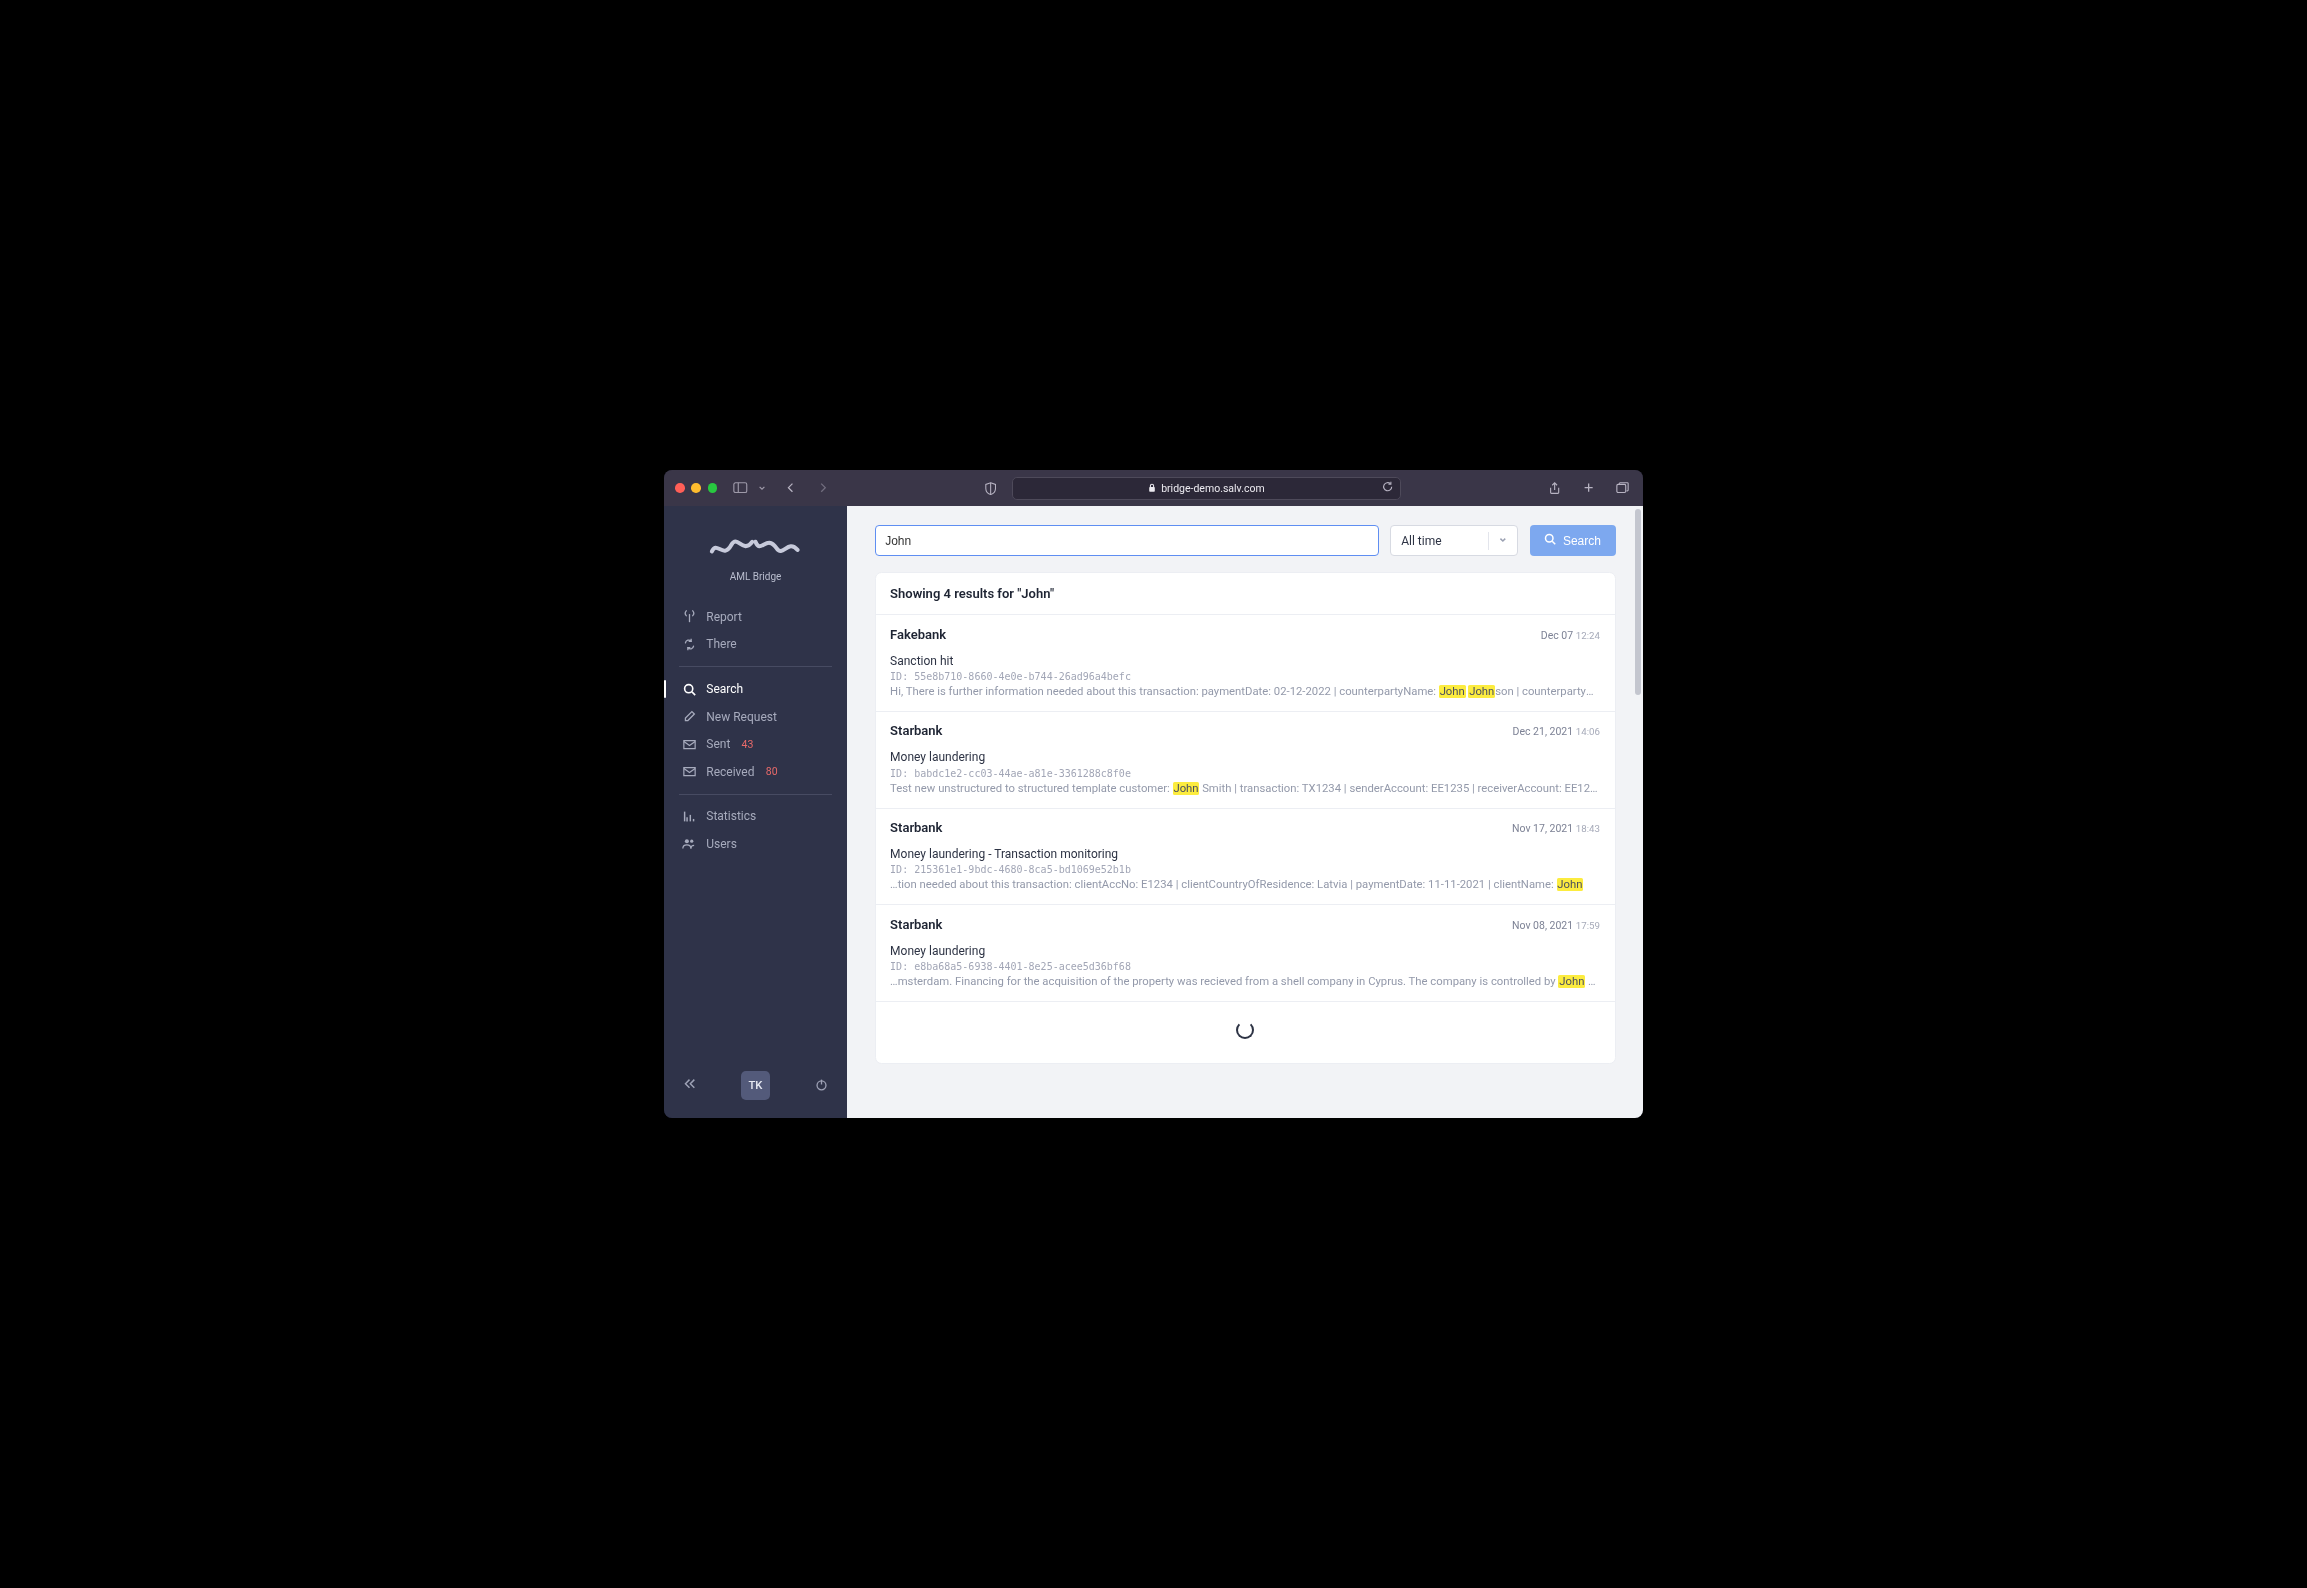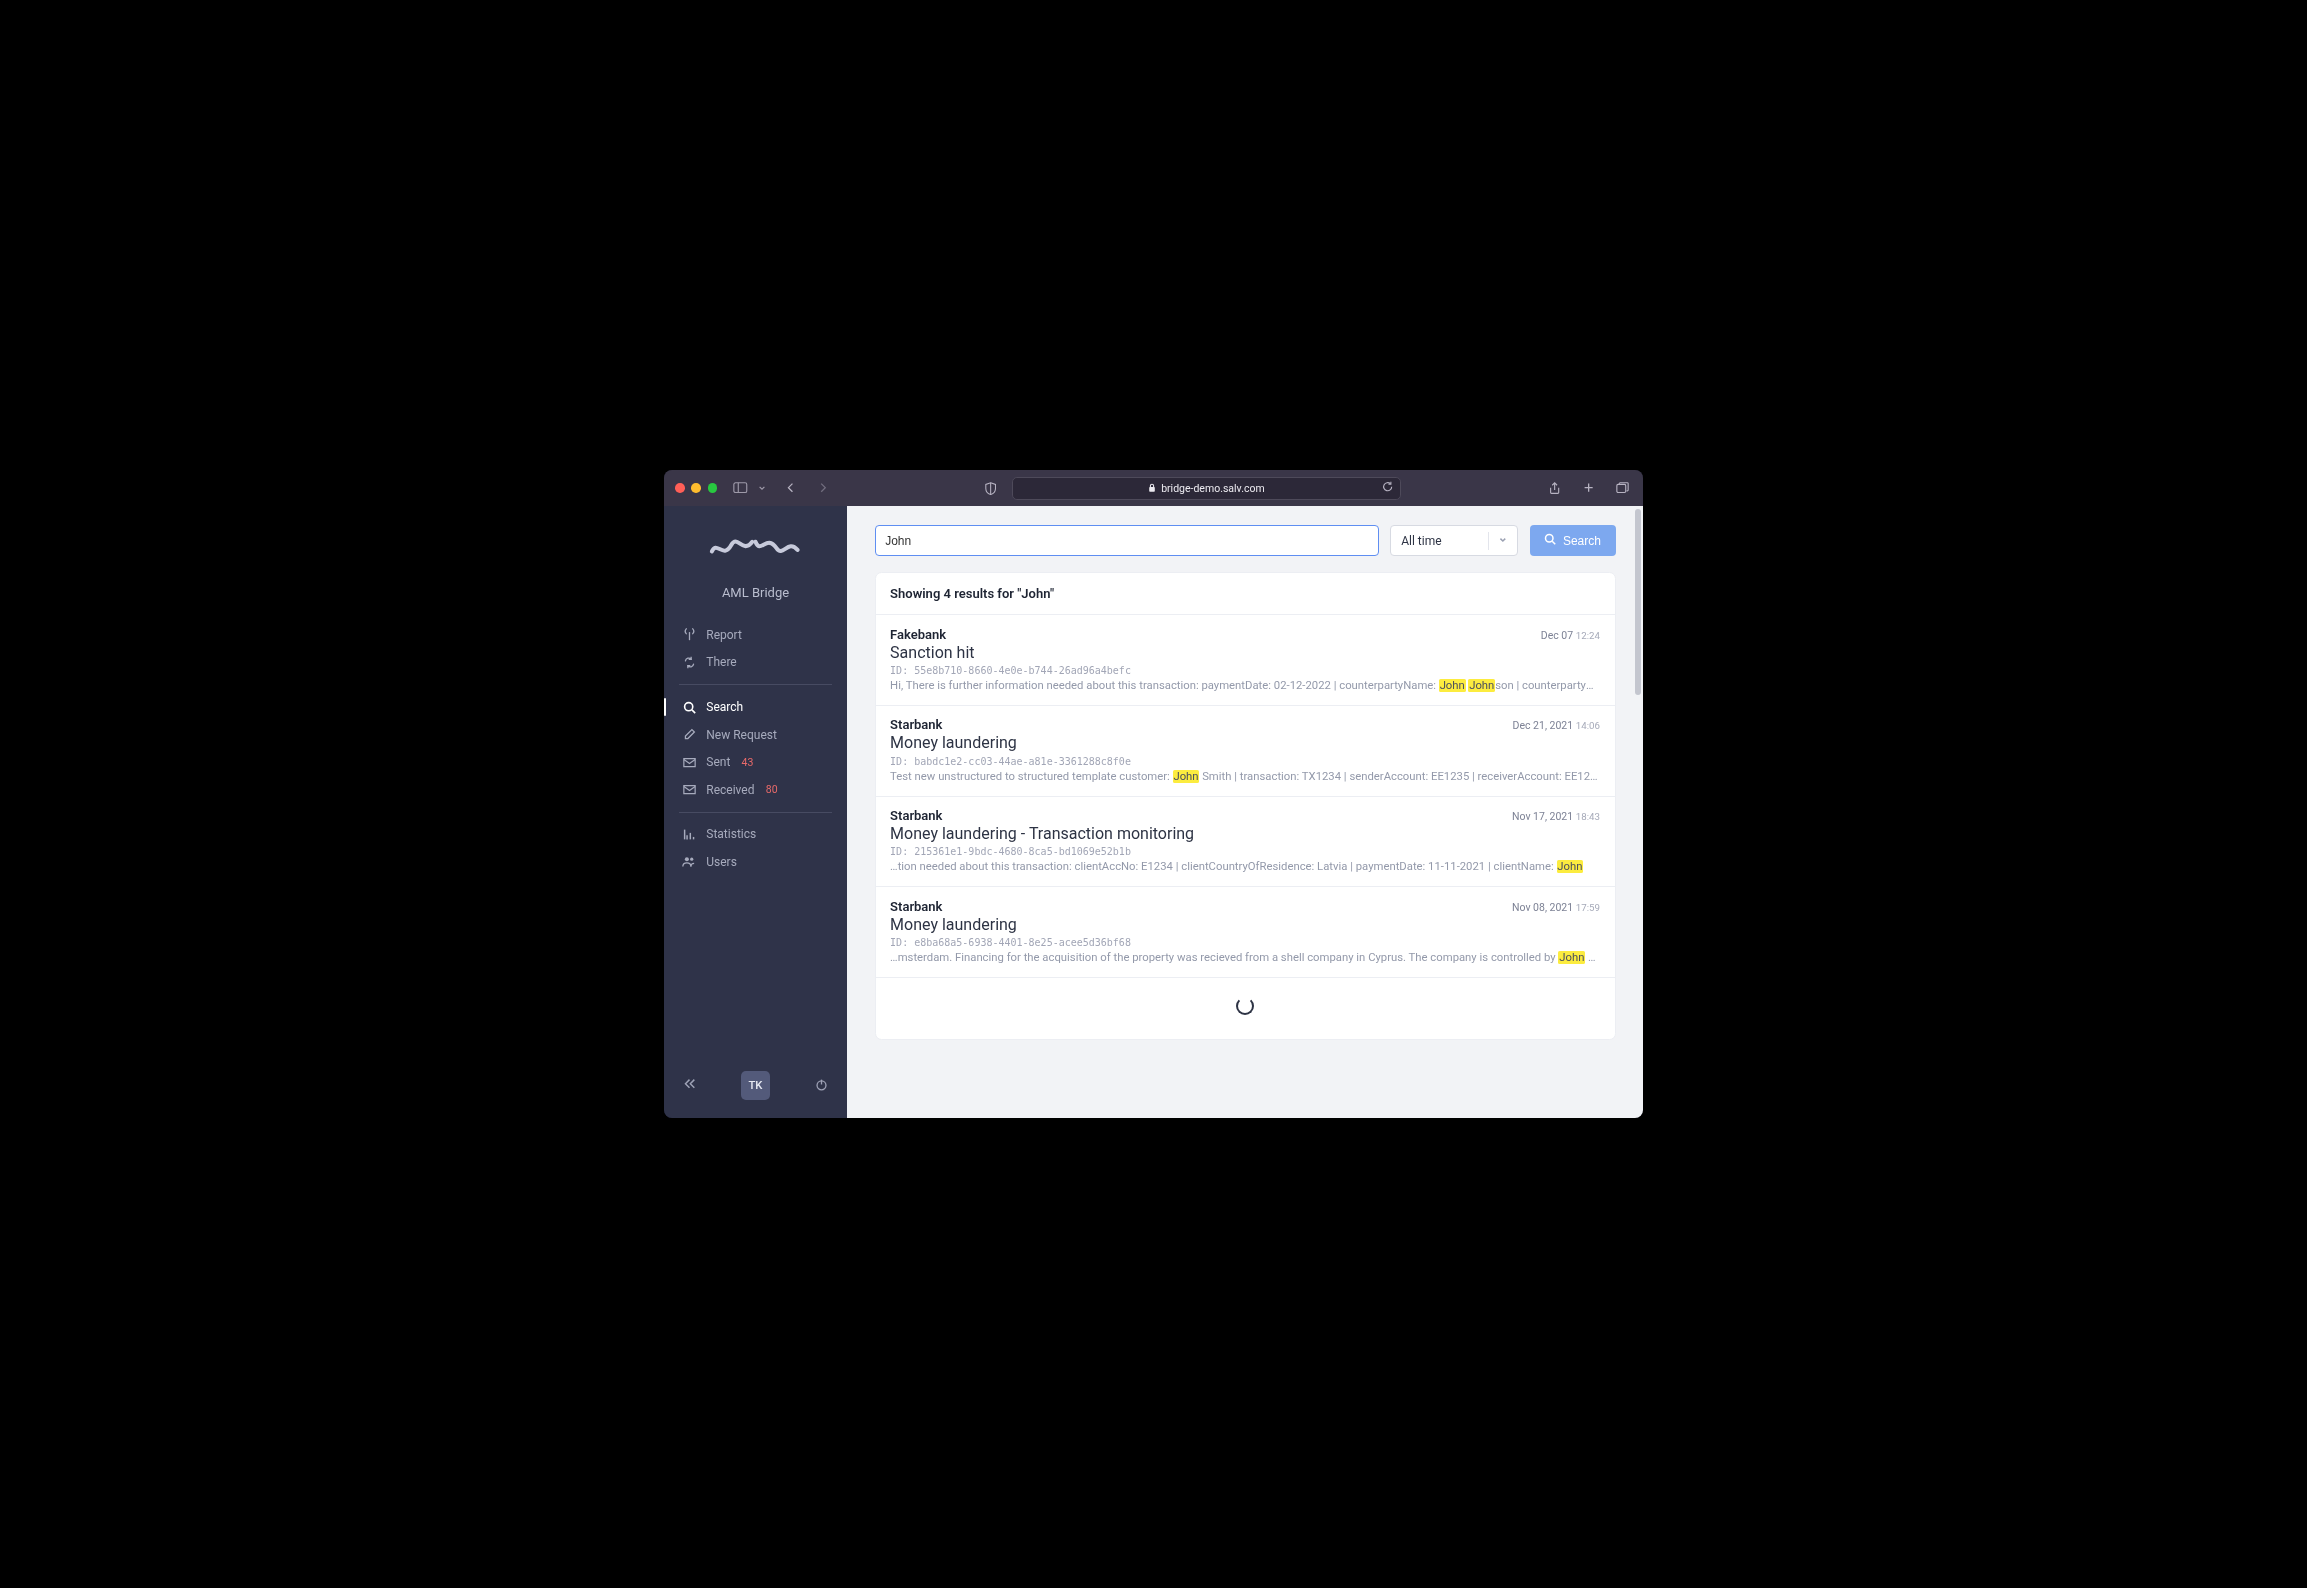--- a/index.html
+++ b/index.html
@@ -73,21 +73,21 @@
   .sidebar {
     width: 183px;
     background: #2f3349;
     color: #c3c6d4;
     display: flex;
     flex-direction: column;
     font-size: 12px;
   }
   .logo-wrap { text-align: center; padding: 21px 0 4.9px; }
   .logo-wrap svg { color: #c7cadb; }
-  .logo-sub { font-size: 13px; color: #b9bdce; margin-top: 19px; }
+  .logo-sub { font-size: 10px; color: #b9bdce; margin-top: 5px; }
   .nav { padding: 11.3px 0; }
   .nav-group { padding: 4.9px 0; }
   .divider { height: 0.8px; background: #474b62; margin: 3.2px 14.6px; }
   .nav-item {
     display: flex;
     align-items: center;
     gap: 9.7px;
     padding: 6.5px 18px;
     color: #a7abbd;
     cursor: pointer;
@@ -198,21 +198,21 @@
   .result {
     padding: 11.3px 14.6px 13px;
     border-bottom: 0.8px solid #eceef3;
     cursor: pointer;
   }
   .result:last-of-type { border-bottom: none; }
   .result-top { display:flex; justify-content:space-between; align-items:baseline; }
   .result-bank { font-weight: 600; font-size: 13px; color:#1e2433; }
   .result-date { font-size: 10.5px; color:#7d8295; }
   .result-date .time { color:#a6aab9; margin-left:0; font-size:9.7px;}
-  .result-subject { font-size: 16px; color:#2d3344; margin-top: 1px; }
+  .result-subject { font-size: 12px; color:#2d3344; margin-top: 12px; }
   .result-id { font-size: 10px; color:#a2a6b6; margin-top: 3.2px; font-family: ui-monospace, Menlo, monospace; }
   .result-snippet {
     font-size: 11.3px; color:#9399aa; margin-top: 3.2px;
     white-space: nowrap; overflow: hidden; text-overflow: ellipsis;
   }
   .hl { background: #fcec3f; color:#4a4e5e; border-radius:1.6px; padding: 0 0.8px; }
 
   .spinner-row { padding: 19.4px 0 24px; display:flex; justify-content:center; }
   .spinner {
     width: 18px; height: 18px; border: 2px solid #2d3344;

